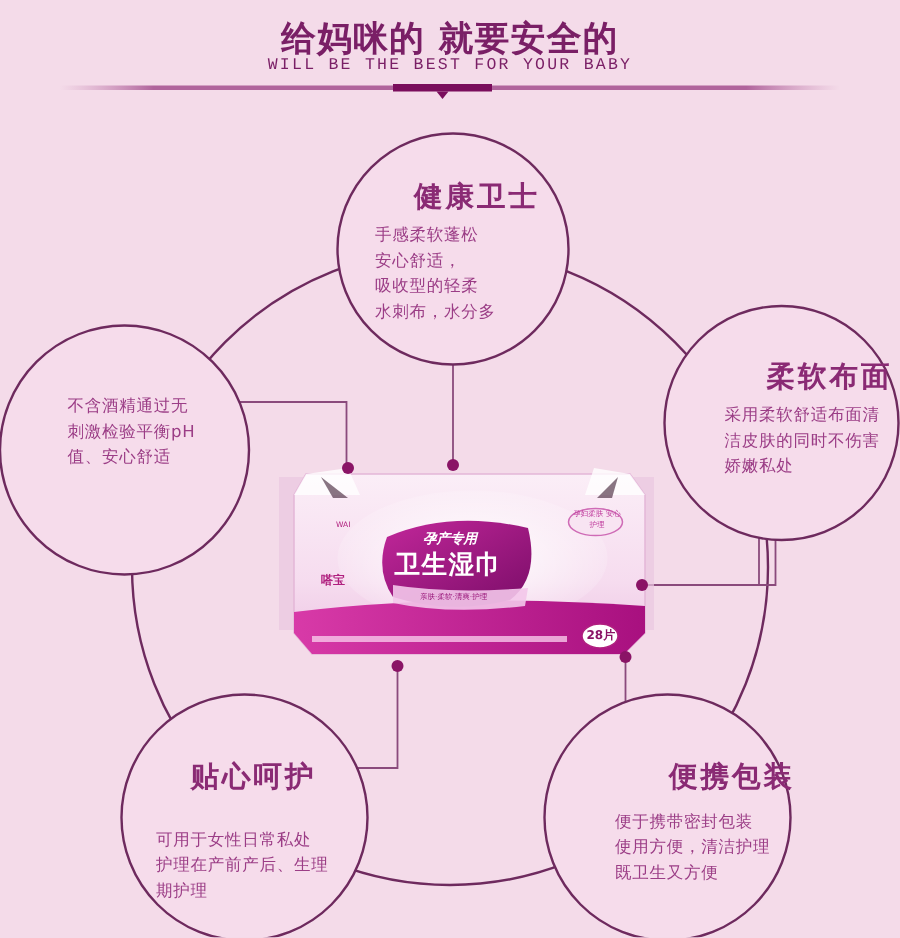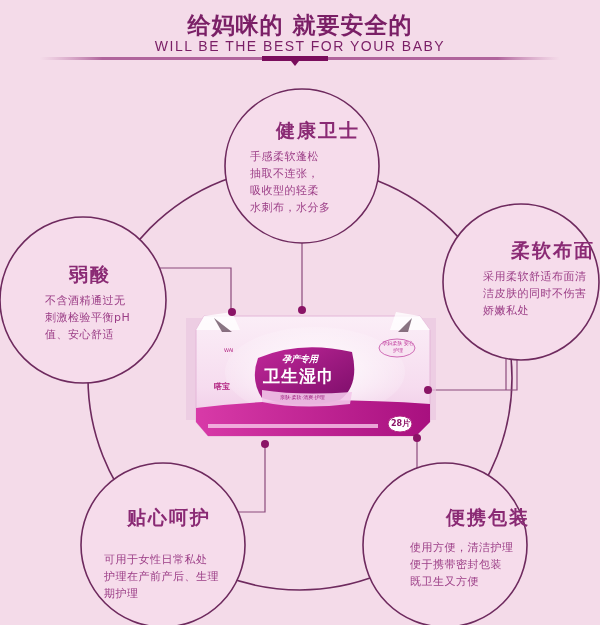--- a/index.html
+++ b/index.html
@@ -10,22 +10,22 @@
       position: relative;
     }
     .canvas { position: absolute; left: 0; top: 0; width: 600px; height: 625px; }
     .title {
       position: absolute; left: 0; top: 10px; width: 600px; text-align: center;
       font-size: 23px; color: #7a1f66; font-weight: bold; letter-spacing: 1px;
       font-family: "DejaVu Sans", sans-serif;
     }
     .subtitle {
       position: absolute; left: 0; top: 38px; width: 600px; text-align: center;
-      font-size: 14px; color: #7a1f66; letter-spacing: 1.5px;
-      font-family: Liberation Sans, sans-serif;
+      font-size: 11px; color: #7a1f66; letter-spacing: 1.5px;
+      font-family: Liberation Mono, monospace;
     }
     .circle-text {
       position: absolute; text-align: left;
     }
     .circle-title {
       font-size: 19px; color: #8a2a74; font-weight: bold; letter-spacing: 2px;
       text-align: center; margin-bottom: 4px;
     }
     .circle-body {
       font-size: 11px; line-height: 17px; color: #9b3d86; letter-spacing: 0.5px;
@@ -118,55 +118,54 @@
   <div style="position:absolute;left:282px;top:353px;font-size:9px;color:#ffffff;font-weight:bold;font-style:italic;text-align:right;">孕产专用</div>
   <div style="position:absolute;left:263px;top:365px;font-size:17px;color:#ffffff;font-weight:bold;letter-spacing:1px;">卫生湿巾</div>
   <div style="position:absolute;left:280px;top:394px;font-size:5px;color:#9b1a7c;">亲肤·柔软·清爽·护理</div>
   <div style="position:absolute;left:381px;top:340px;width:34px;font-size:5px;line-height:7px;color:#c03e9e;text-align:center;">孕妇柔肤 安心护理</div>
   <div style="position:absolute;left:391px;top:418px;font-size:8px;color:#8a1466;font-weight:bold;">28片</div>
 
   <div class="circle-text" style="left:250px;top:118px;width:110px;">
     <div class="circle-title" style="text-align:right;">健康卫士</div>
     <div class="circle-body">
       <div>手感柔软蓬松</div>
-      <div>抽取不连张，</div>
+      <div>安心舒适，</div>
       <div>吸收型的轻柔</div>
       <div>水刺布，水分多</div>
     </div>
   </div>
 
   <div class="circle-text" style="left:449px;top:238px;width:140px;margin-left:34px;">
     <div class="circle-title">柔软布面</div>
     <div class="circle-body">
       <div>采用柔软舒适布面清</div>
       <div>洁皮肤的同时不伤害</div>
       <div>娇嫩私处</div>
     </div>
   </div>
 
   <div class="circle-text" style="left:45px;top:262px;width:90px;">
-    <div class="circle-title">弱酸</div>
     <div class="circle-body">
       <div>不含酒精通过无</div>
       <div>刺激检验平衡pH</div>
       <div>值、安心舒适</div>
     </div>
   </div>
 
   <div class="circle-text" style="left:104px;top:505px;width:130px;">
     <div class="circle-title" style="margin-bottom:20px;">贴心呵护</div>
     <div class="circle-body">
       <div>可用于女性日常私处</div>
       <div>护理在产前产后、生理</div>
       <div>期护理</div>
     </div>
   </div>
 
   <div class="circle-text" style="left:410px;top:505px;width:120px;">
     <div class="circle-title" style="text-align:right;margin-bottom:8px;">便携包装</div>
     <div class="circle-body">
+      <div>便于携带密封包装</div>
       <div>使用方便，清洁护理</div>
-      <div>便于携带密封包装</div>
       <div>既卫生又方便</div>
     </div>
   </div>
 
 </div>
 
 </body></html>

